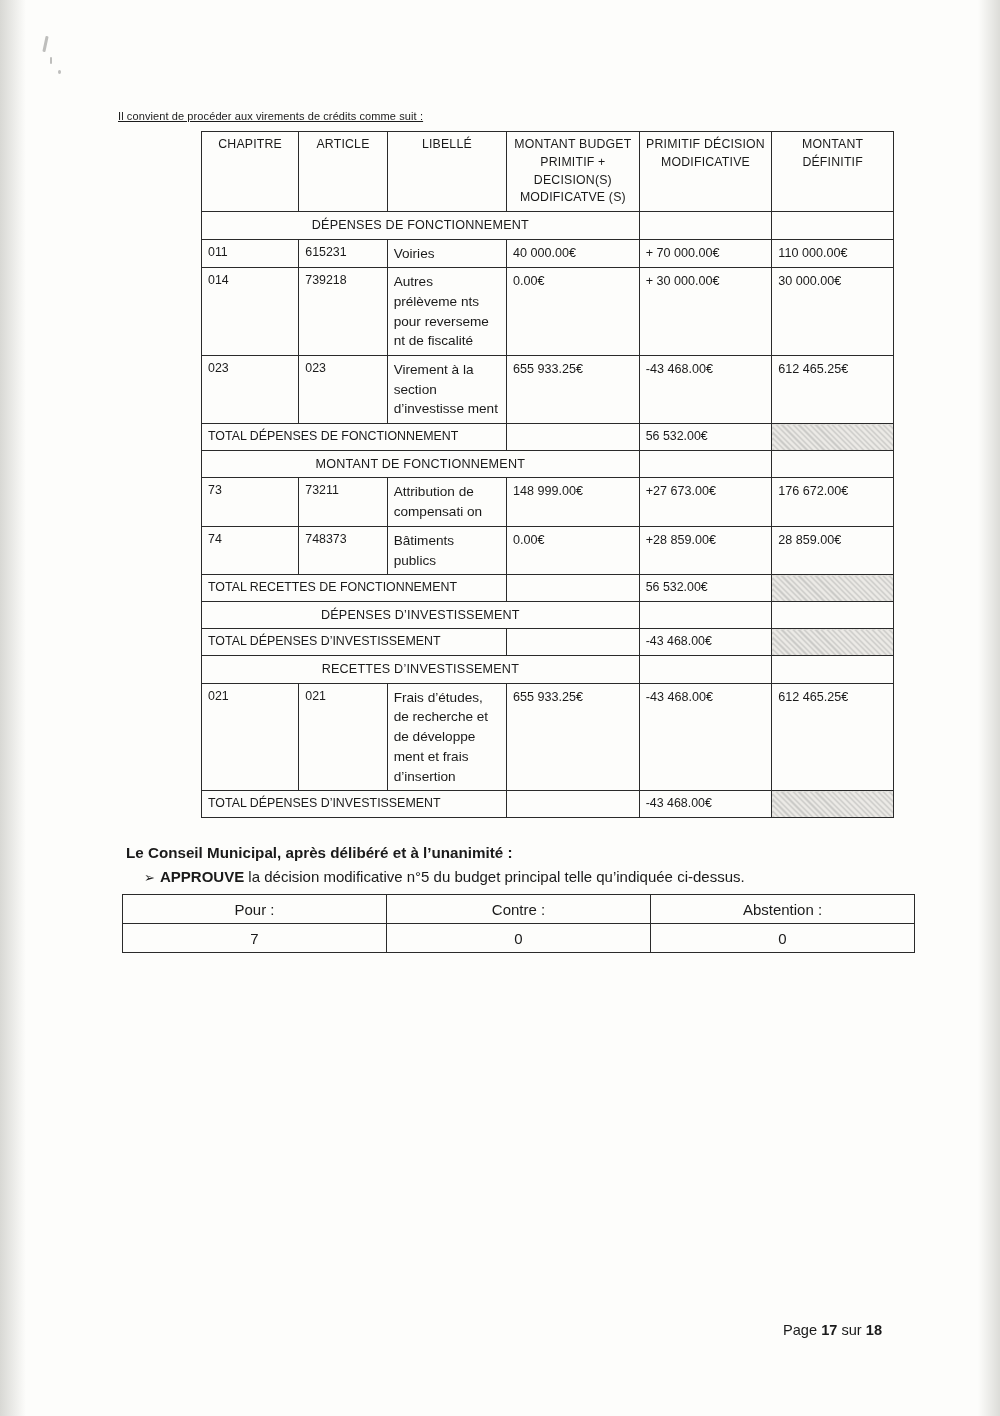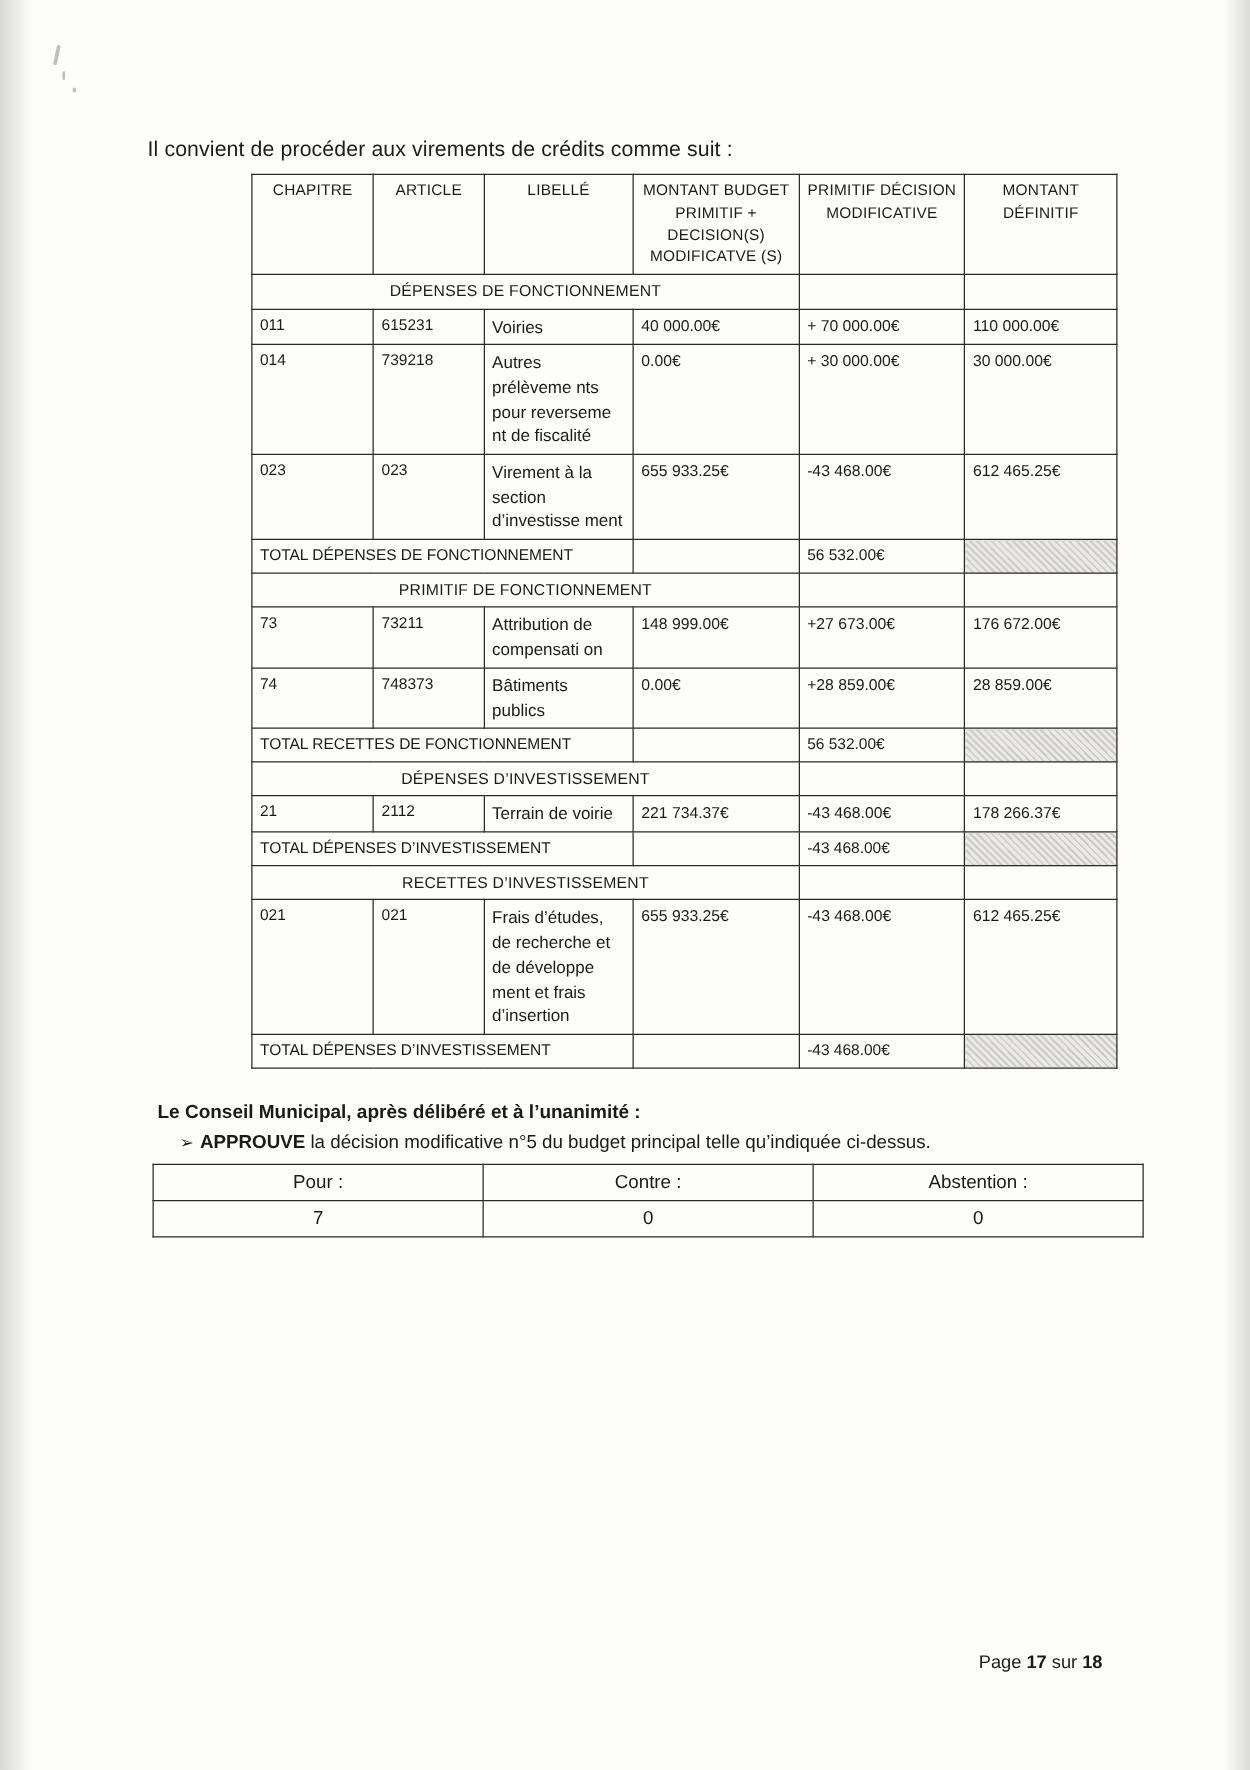--- a/index.html
+++ b/index.html
@@ -43,24 +43,25 @@
     border-radius: 50%;
     opacity: .55;
   }
   .content {
     position: absolute;
     left: 118px;
     top: 110px;
     width: 780px;
   }
   .intro {
-    font-size: 17px;
+    font-size: 11px;
     color: #1c1c1c;
     margin-bottom: 9px;
     letter-spacing: .1px;
+    text-decoration: underline;
   }
   table.main {
     border-collapse: collapse;
     width: 693px;
     margin-left: 83px;
     table-layout: fixed;
     font-size: 13px;
   }
   table.main td, table.main th {
     border: 1px solid #2a2a2a;
@@ -203,21 +204,21 @@
           <td class="cell-amt">612 465.25€</td>
         </tr>
         <tr class="total-row">
           <td class="total-label" colspan="3">TOTAL DÉPENSES DE FONCTIONNEMENT</td>
           <td></td>
           <td class="cell-amt">56 532.00€</td>
           <td class="hatch"></td>
         </tr>
 
         <tr class="section-row">
-          <td colspan="4">PRIMITIF DE FONCTIONNEMENT</td>
+          <td colspan="4">MONTANT DE FONCTIONNEMENT</td>
           <td></td>
           <td></td>
         </tr>
         <tr>
           <td class="cell-num">73</td>
           <td class="cell-num">73211</td>
           <td class="cell-lib">Attribution de compensati on</td>
           <td class="cell-amt">148 999.00€</td>
           <td class="cell-amt">+27 673.00€</td>
           <td class="cell-amt">176 672.00€</td>
@@ -235,28 +236,20 @@
           <td></td>
           <td class="cell-amt">56 532.00€</td>
           <td class="hatch"></td>
         </tr>
 
         <tr class="section-row">
           <td colspan="4">DÉPENSES D’INVESTISSEMENT</td>
           <td></td>
           <td></td>
         </tr>
-        <tr>
-          <td class="cell-num">21</td>
-          <td class="cell-num">2112</td>
-          <td class="cell-lib">Terrain de voirie</td>
-          <td class="cell-amt">221 734.37€</td>
-          <td class="cell-amt">-43 468.00€</td>
-          <td class="cell-amt">178 266.37€</td>
-        </tr>
         <tr class="total-row">
           <td class="total-label" colspan="3">TOTAL DÉPENSES D’INVESTISSEMENT</td>
           <td></td>
           <td class="cell-amt">-43 468.00€</td>
           <td class="hatch"></td>
         </tr>
 
         <tr class="section-row">
           <td colspan="4">RECETTES D’INVESTISSEMENT</td>
           <td></td>

